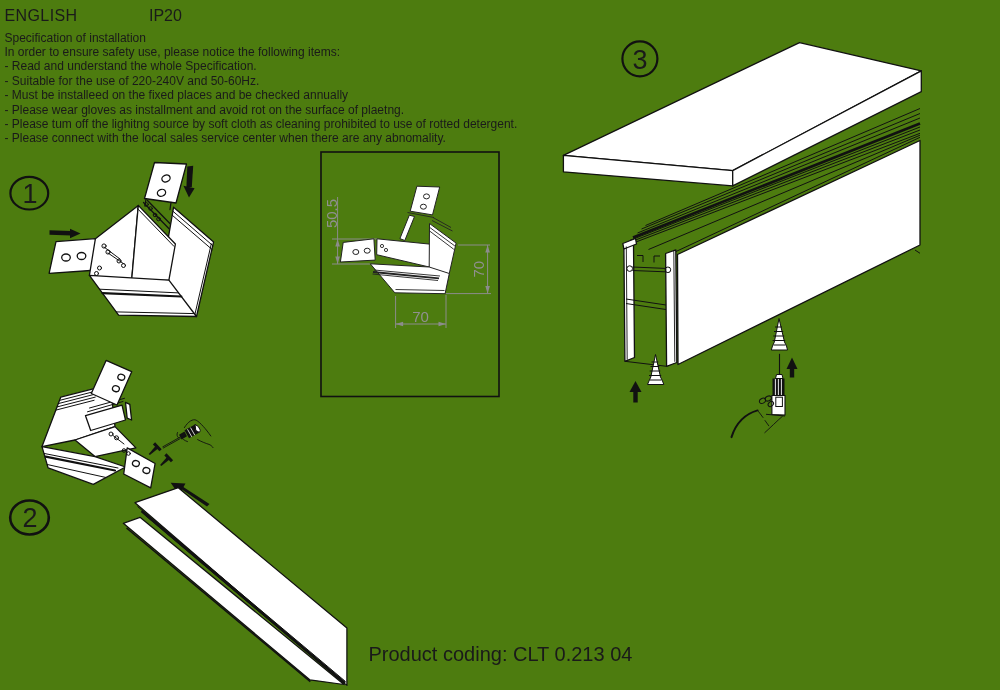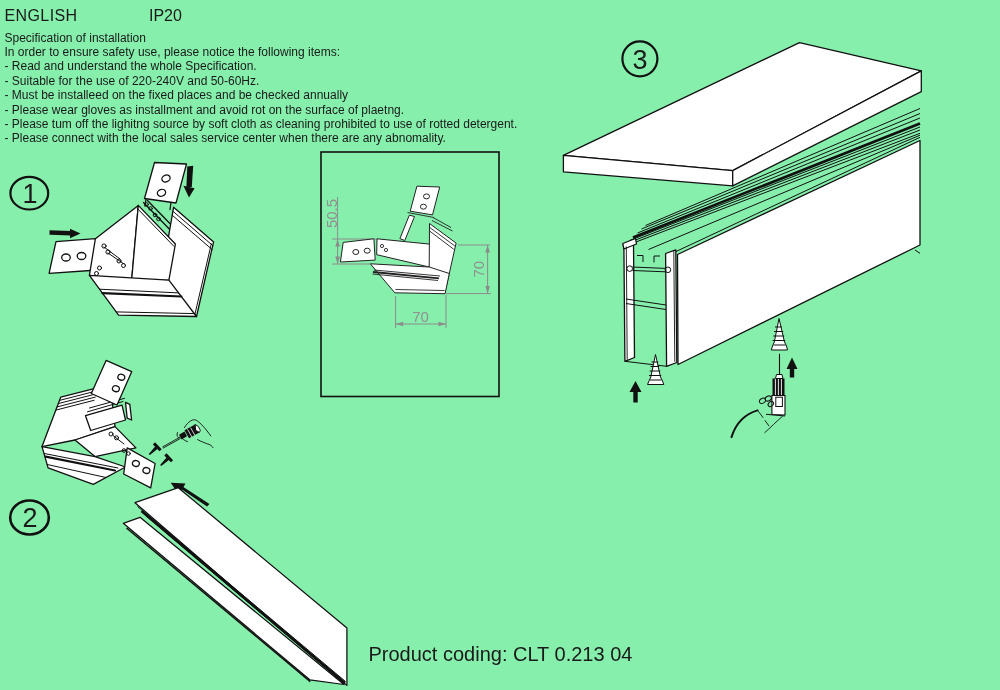--- a/index.html
+++ b/index.html
@@ -1,16 +1,16 @@
 <!DOCTYPE html>
 <html><head>
 <meta charset="utf-8">
 <style>
   html,body{margin:0;padding:0;background:#fff;}
-  #page{position:relative;width:1000px;height:690px;background:#86efac;overflow:hidden;}
+  #page{position:relative;width:1000px;height:690px;background:#4d7c0f;overflow:hidden;}
   svg text{font-family:"Liberation Sans",sans-serif;}
 </style>
 </head>
 <body>
 <div id="page">
 <svg width="1000" height="690" viewBox="0 0 1000 690" fill="none" stroke="none">
 
   <g>
     <text x="4.5" y="21" font-size="16" letter-spacing="0.4" fill="#1a1a1a">ENGLISH</text>
     <text x="149" y="21" font-size="16" fill="#1a1a1a">IP20</text>

